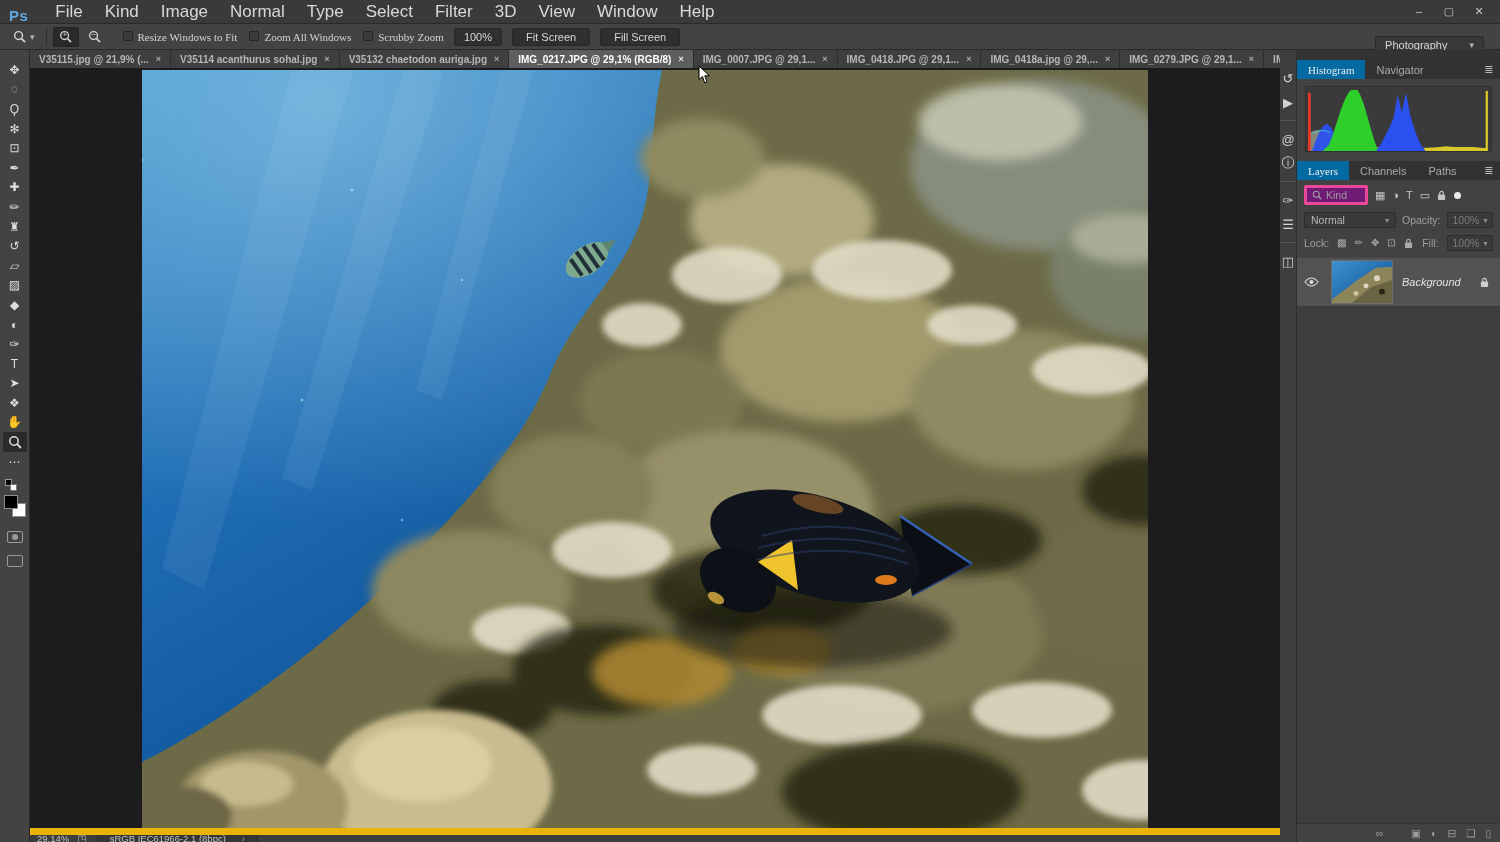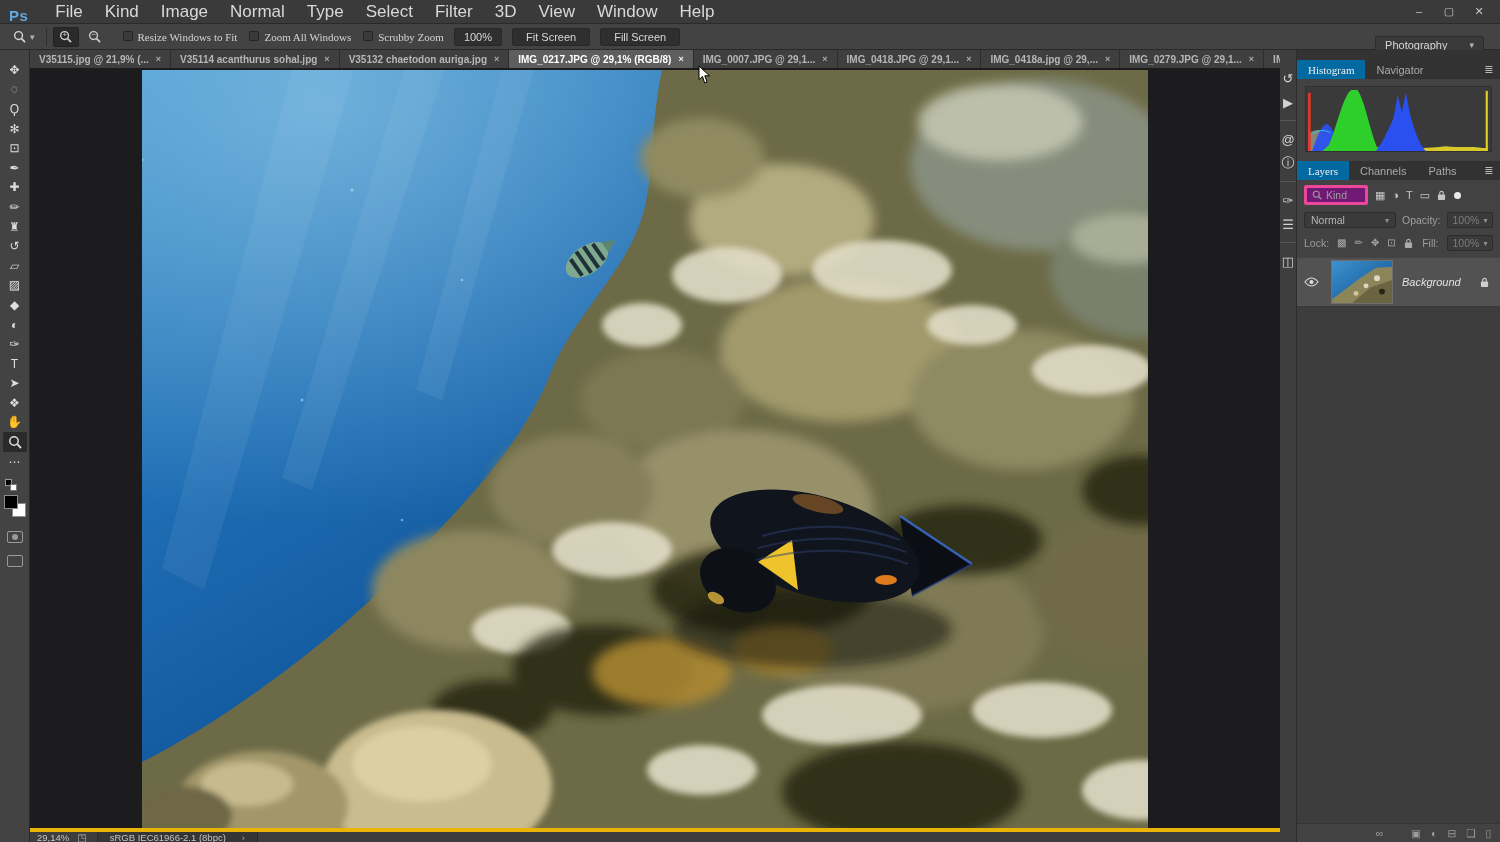--- a/index.html
+++ b/index.html
@@ -65,21 +65,21 @@
   .smode { width:16px; height:12px; border:1px solid #9a9a9a; border-radius:2px; margin-top:12px; flex:0 0 auto; }
 
   
   .canvas { position:absolute; top:68px; left:30px; width:1250px; height:760px; background:#1c1c1e; }
   .photo { position:absolute; left:112px; top:2px; width:1006px; height:758px; background:#0d5096; }
   .photo svg { display:block; width:100%; height:100%; }
   .cursor { position:absolute; left:556px; top:-5px; z-index:5; }
 
   
   .statusbar { position:absolute; top:828px; left:30px; width:1250px; height:14px;
-    background:#3d3d3d; border-top:4px solid #eab308;
+    background:#3d3d3d; border-top:7px solid #eab308;
     display:flex; align-items:center; font-size:9.5px; color:#c5c5c5; }
   .sb-zoom { padding:0 8px 0 7px; }
   .sb-exp { color:#b0b0b0; font-size:10px; padding-right:10px; }
   .sb-profile { background:#353535; border-left:1px solid #2b2b2b; border-right:1px solid #2b2b2b;
     height:100%; display:flex; align-items:center; gap:16px; padding:0 12px; }
   .sb-chevron { color:#a8a8a8; }
 
   
   .rightcol { position:absolute; top:50px; right:0; width:220px; height:792px; display:flex; background:#333; }
   .dock { width:26px; background:#3e3e3e; border-right:1px solid #2d2d2d;

